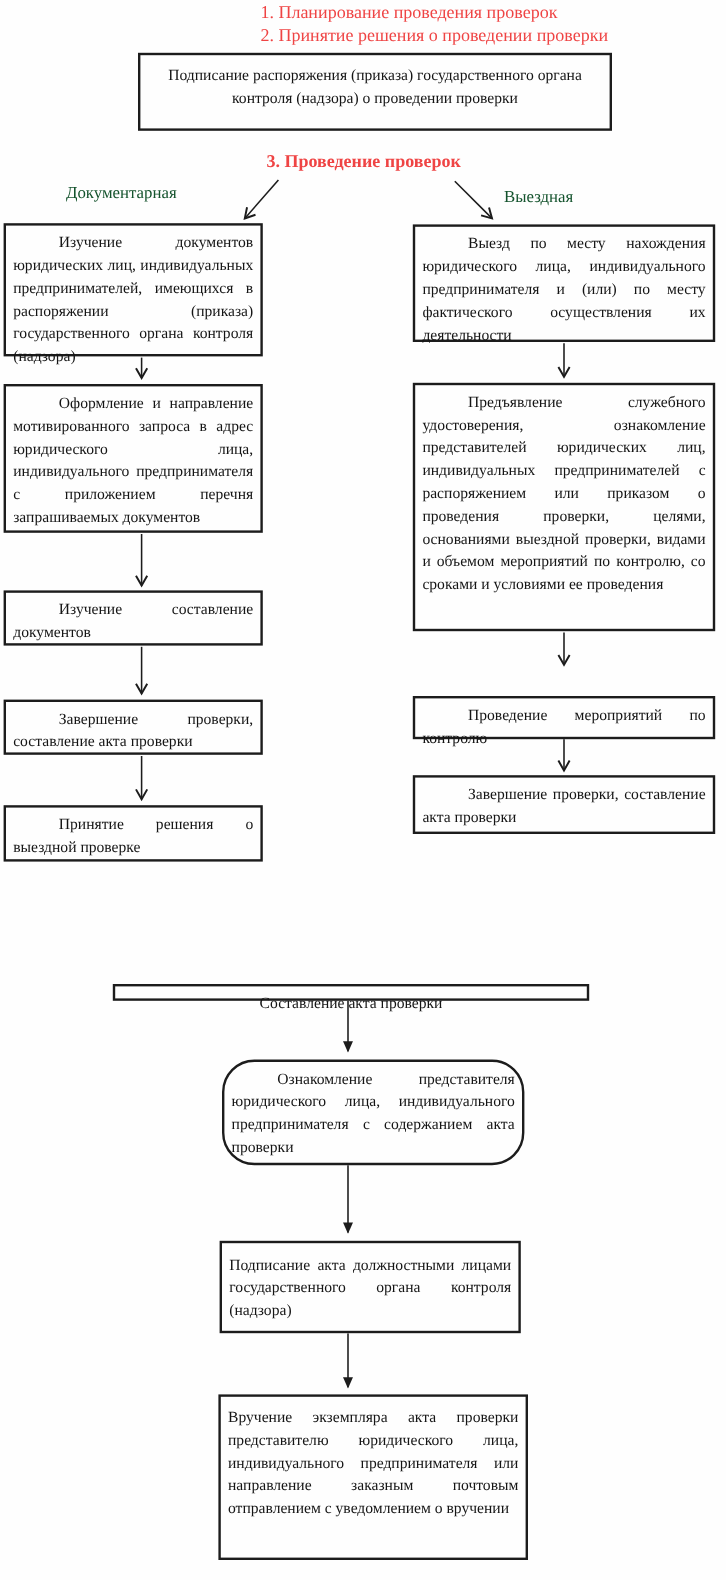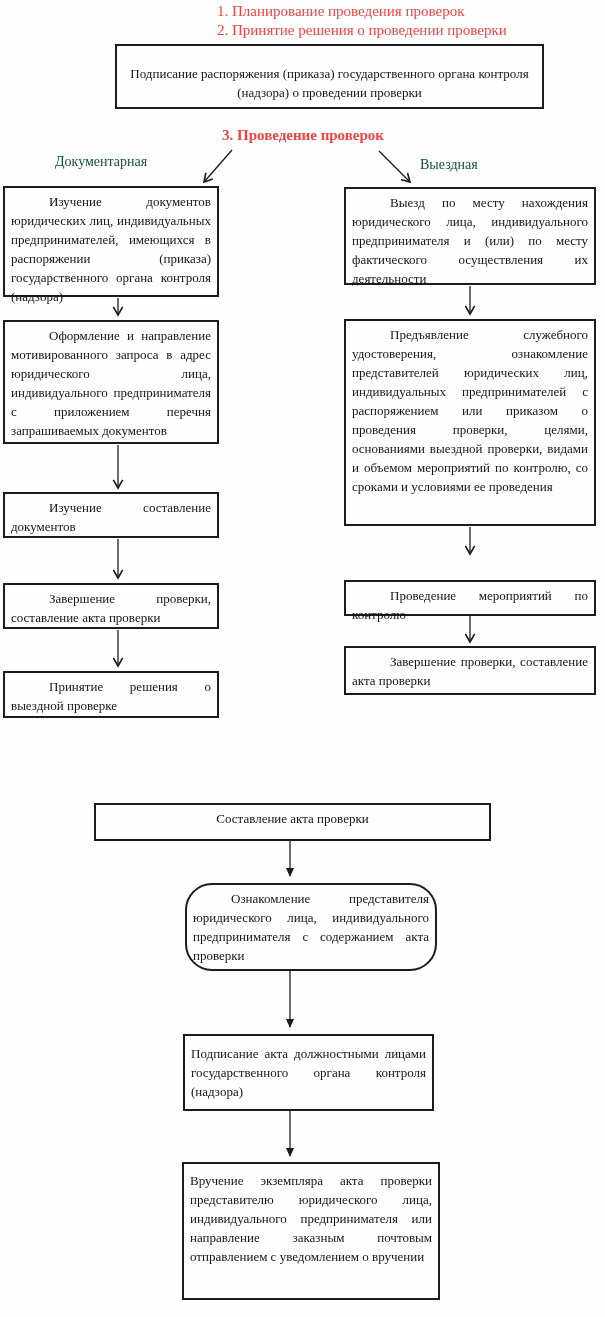--- a/index.html
+++ b/index.html
@@ -71,37 +71,37 @@
     <line x1="470" y1="608" x2="470" y2="642" marker-end="url(#chev)"></line>
 
     <line x1="290" y1="824" x2="290" y2="876" marker-end="url(#tri)"></line>
     <line x1="290" y1="971" x2="290" y2="1027" marker-end="url(#tri)"></line>
     <line x1="290" y1="1111" x2="290" y2="1156" marker-end="url(#tri)"></line>
   </svg>
 
   <div class="hdr" style="left:217px; top:2px;">1. Планирование проведения проверок</div>
   <div class="hdr" style="left:217px; top:21px;">2. Принятие решения о проведении проверки</div>
 
-  <div class="box center" style="left:115px; top:44px; width:429px; height:65px; padding-top:18px;">Подписание распоряжения (приказа) государственного органа контроля (надзора) о проведении проверки</div>
+  <div class="box center" style="left:115px; top:44px; width:395px; height:65px; padding-top:7px;">Подписание распоряжения (приказа) государственного органа контроля (надзора) о проведении проверки</div>
 
   <div class="hdr" style="left:222px; top:126px;font-weight:bold;">3. Проведение проверок</div>
 
   <div class="collabel" style="left:55px; top:154px;">Документарная</div>
   <div class="collabel" style="left:420px; top:157px;">Выездная</div>
 
   <div class="box indent" style="left:3px; top:186px; width:216px; height:111px;">Изучение документов юридических лиц, индивидуальных предпринимателей, имеющихся в распоряжении (приказа) государственного органа контроля (надзора)</div>
   <div class="box indent" style="left:3px; top:320px; width:216px; height:124px;">Оформление и направление мотивированного запроса в адрес юридического лица, индивидуального предпринимателя с приложением перечня запрашиваемых документов</div>
   <div class="box indent" style="left:3px; top:492px; width:216px; height:46px;">Изучение составление документов</div>
   <div class="box indent" style="left:3px; top:583px; width:216px; height:46px;">Завершение проверки, составление акта проверки</div>
   <div class="box indent" style="left:3px; top:671px; width:216px; height:47px;">Принятие решения о выездной проверке</div>
 
   <div class="box indent" style="left:344px; top:187px; width:252px; height:98px;">Выезд по месту нахождения юридического лица, индивидуального предпринимателя и (или) по месту фактического осуществления их деятельности</div>
   <div class="box indent" style="left:344px; top:319px; width:252px; height:207px;">Предъявление служебного удостоверения, ознакомление представителей юридических лиц, индивидуальных предпринимателей с распоряжением или приказом о проведения проверки, целями, основаниями выездной проверки, видами и объемом мероприятий по контролю, со сроками и условиями ее проведения</div>
   <div class="box indent" style="left:344px; top:580px; width:252px; height:36px;">Проведение мероприятий по контролю</div>
   <div class="box indent" style="left:344px; top:646px; width:252px; height:49px;">Завершение проверки, составление акта проверки</div>
 
 
-  <div class="box center" style="left:94px; top:803px; width:397px; height:38px; padding-top:4px;">Составление акта проверки</div>
+  <div class="box center" style="left:94px; top:820px; width:397px; height:14px; padding-top:4px;">Составление акта проверки</div>
   <div class="box indent" style="left:185px; top:883px; width:252px; height:88px;border-radius:27px;">Ознакомление представителя юридического лица, индивидуального предпринимателя с содержанием акта проверки</div>
   <div class="box" style="left:183px; top:1034px; width:251px; height:77px; padding-top:8px;">Подписание акта должностными лицами государственного органа контроля (надзора)</div>
   <div class="box" style="left:182px; top:1162px; width:258px; height:138px; padding-top:7px;">Вручение экземпляра акта проверки представителю юридического лица, индивидуального предпринимателя или направление заказным почтовым отправлением с уведомлением о вручении</div>
 
 </div>
 
 </body></html>

